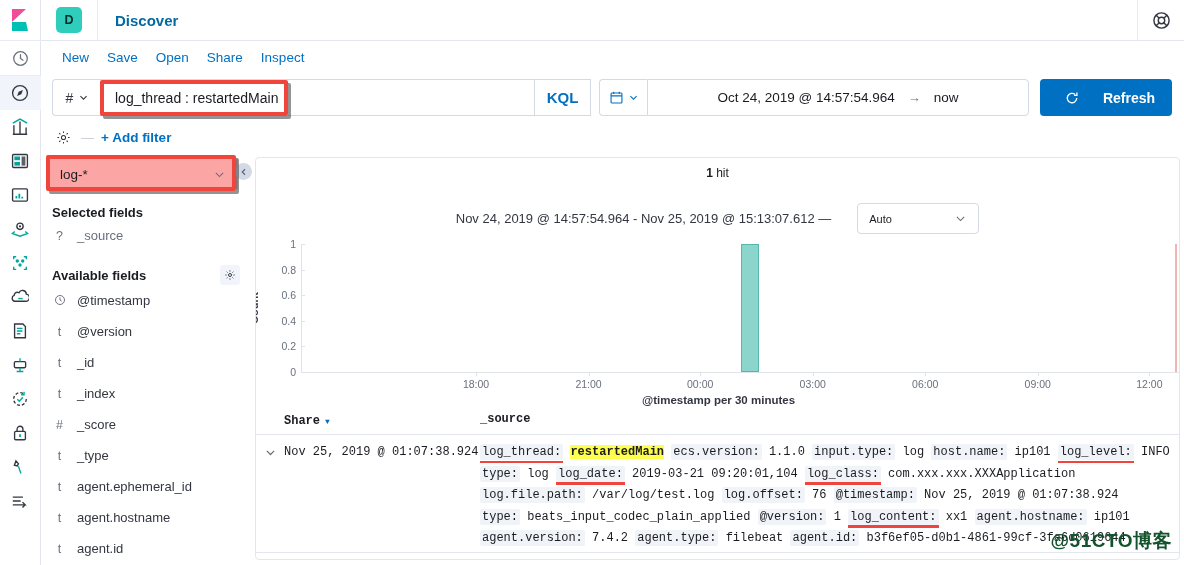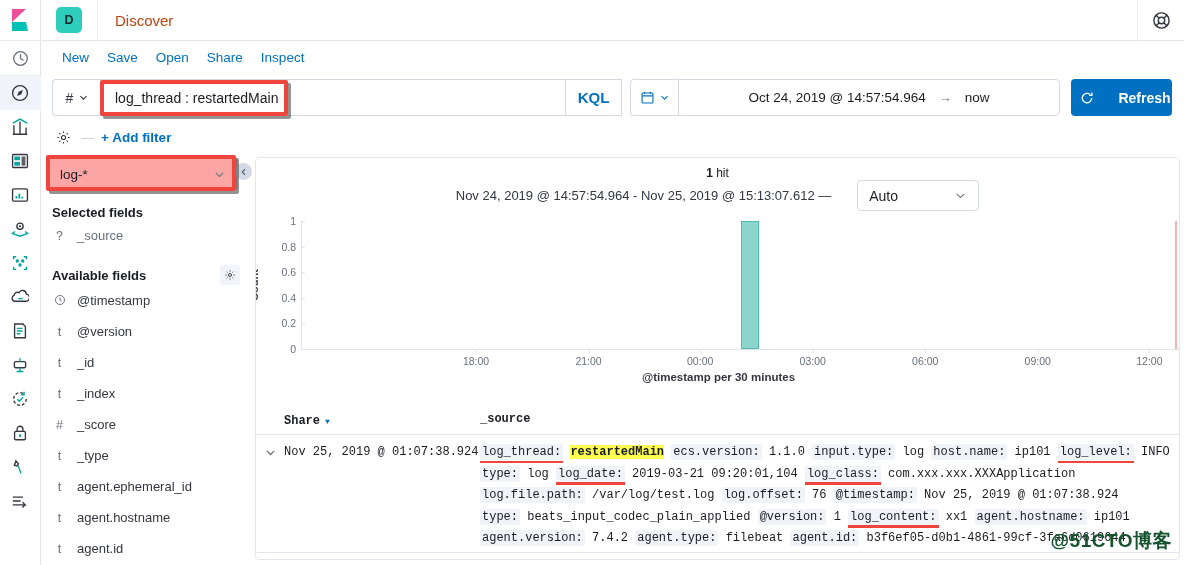--- a/index.html
+++ b/index.html
@@ -34,21 +34,21 @@
     background: #fff; border-bottom: 1px solid #e3e6ed;
     display: flex; align-items: center;
   }
   .app-badge {
     width: 26px; height: 26px; border-radius: 5px; background: #2fcdbb;
     color: #0a2a2a; font-size: 12.5px; font-weight: 700;
     display: flex; align-items: center; justify-content: center;
     margin-left: 15px;
   }
   .badge-div { width: 1px; height: 41px; background: #e9edf3; margin-left: 15px; }
-  .app-title { font-size: 15px; color: #c2410c; margin-left: 17px; font-weight: 400; }
+  .app-title { font-size: 15px; color: #0369a1; margin-left: 17px; font-weight: 700; }
   .topbar-right { margin-left: auto; display: flex; align-items: center; height: 41px; }
   .help-div { width: 1px; height: 41px; background: #e9edf3; }
   .help-ico { width: 46px; height: 41px; display: flex; align-items: center; justify-content: center;
     color: #343741; cursor: pointer; }
 
   
   .menurow {
     position: absolute; left: 41px; top: 41px; width: 1143px; height: 33px;
     display: flex; align-items: center; padding-left: 12px; gap: 0px;
   }
@@ -85,21 +85,21 @@
     color: #0071c2; cursor: pointer;
   }
   .qb-dates {
     width: 382px; border: 1px solid #d3dae6; background: #fff;
     border-radius: 0 4px 4px 0;
     display: flex; align-items: center; justify-content: center; gap: 13px;
     font-size: 13.5px; color: #1a1c21; cursor: pointer;
   }
   .qb-arrow { color: #69707d; font-size: 13px; }
   .refresh-btn {
-    width: 101px; margin-left: 11px; background: #0071c2; color: #fff;
+    width: 132px; margin-left: 11px; background: #0071c2; color: #fff;
     border-radius: 4px; display: flex; align-items: center; justify-content: center; gap: 24px;
     font-size: 14px; font-weight: 700; cursor: pointer; padding-left: 8px;
   }
 
   
   .filterrow {
     position: absolute; left: 52px; top: 126px; width: 500px; height: 22px;
     display: flex; align-items: center; gap: 7px;
   }
   .gear-btn {
@@ -147,26 +147,26 @@
   
   .main {
     position: absolute; left: 255px; top: 157px; width: 925px; height: 403px;
     background: #fff; border: 1px solid #e3e6ed; border-radius: 4px;
     overflow: hidden;
   }
   .hits { text-align: center; font-size: 12px; color: #1a1c21; margin-top: 8px; }
   .hits b { font-weight: 700; }
   .chart-head {
     display: flex; align-items: center; justify-content: center; gap: 26px;
-    margin-top: 0; font-size: 13px; color: #343741;
+    margin-top: 23px; font-size: 13px; color: #343741;
   }
   .interval-sel {
     width: 122px; height: 31px; border: 1px solid #d3dae6; border-radius: 4px;
     background: #fff; display: flex; align-items: center; padding: 0 11px;
-    font-size: 14px; color: #1a1c21; cursor: pointer;
+    font-size: 11px; color: #1a1c21; cursor: pointer;
   }
   .interval-sel .chev { margin-left: auto; color: #69707d; }
 
   
   .chart-wrap { position: relative; width: 925px; height: 160px; margin-top: 10px; }
   .y-axis { position: absolute; left: 0; top: 0; width: 47px; height: 128px; }
   .y-tick {
     position: absolute; right: 7px; font-size: 10.5px; color: #69707d;
     transform: translateY(-50%); white-space: nowrap;
   }

